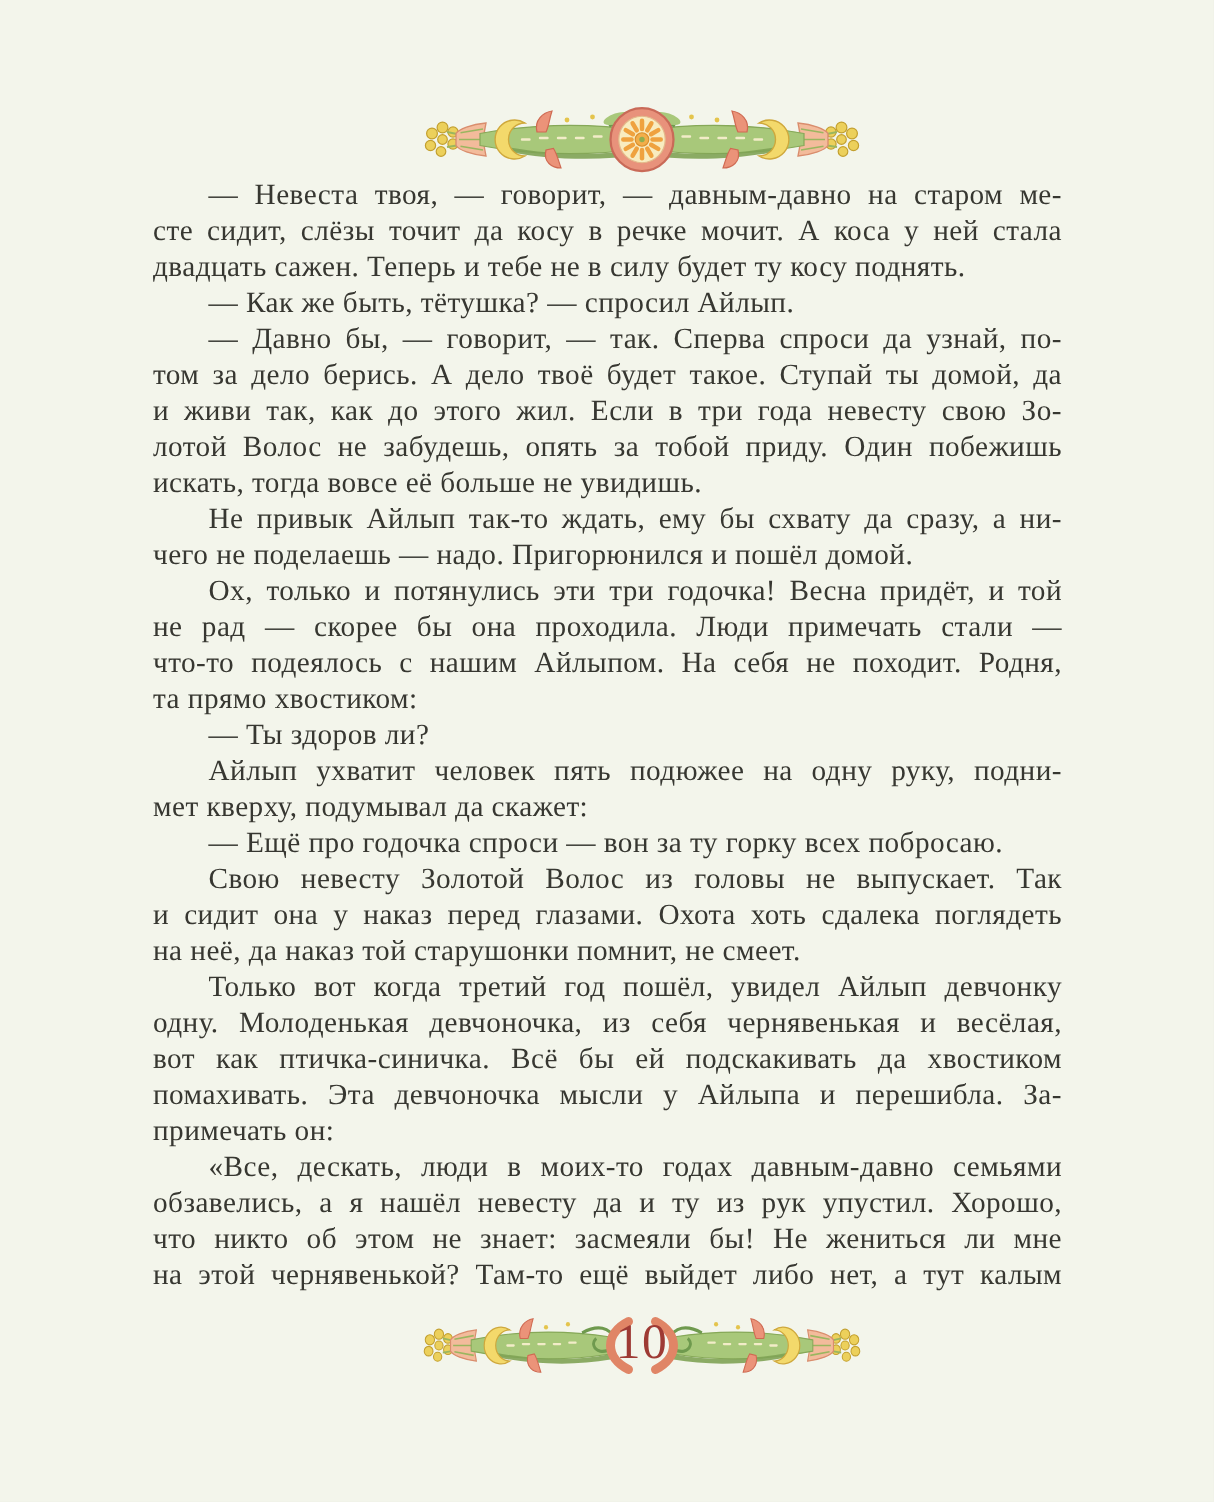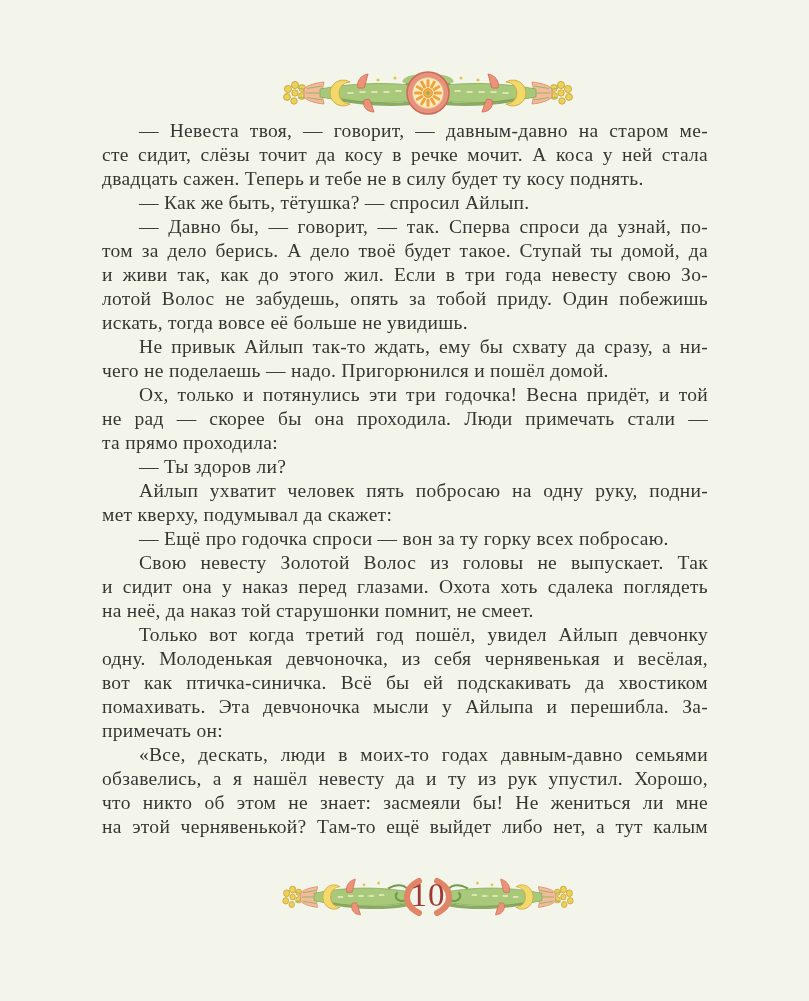--- a/index.html
+++ b/index.html
@@ -143,29 +143,30 @@
     </div>
 
     <div class="para">
       <div class="line first">Не привык Айлып так-то ждать, ему бы схвату да сразу, а ни-</div>
       <div class="line last">чего не поделаешь — надо. Пригорюнился и пошёл домой.</div>
     </div>
 
     <div class="para">
       <div class="line first">Ох, только и потянулись эти три годочка! Весна придёт, и той</div>
       <div class="line">не рад — скорее бы она проходила. Люди примечать стали —</div>
-      <div class="line last">та прямо проходила:</div>
+      <div class="line">что-то подеялось с нашим Айлыпом. На себя не походит. Родня,</div>
+      <div class="line last">та прямо хвостиком:</div>
     </div>
 
     <div class="para">
       <div class="line first last">— Ты здоров ли?</div>
     </div>
 
     <div class="para">
-      <div class="line first">Айлып ухватит человек пять побросаю на одну руку, подни-</div>
+      <div class="line first">Айлып ухватит человек пять подюжее на одну руку, подни-</div>
       <div class="line last">мет кверху, подумывал да скажет:</div>
     </div>
 
     <div class="para">
       <div class="line first last">— Ещё про годочка спроси — вон за ту горку всех побросаю.</div>
     </div>
 
     <div class="para">
       <div class="line first">Свою невесту Золотой Волос из головы не выпускает. Так</div>
       <div class="line">и сидит она у наказ перед глазами. Охота хоть сдалека поглядеть</div>

